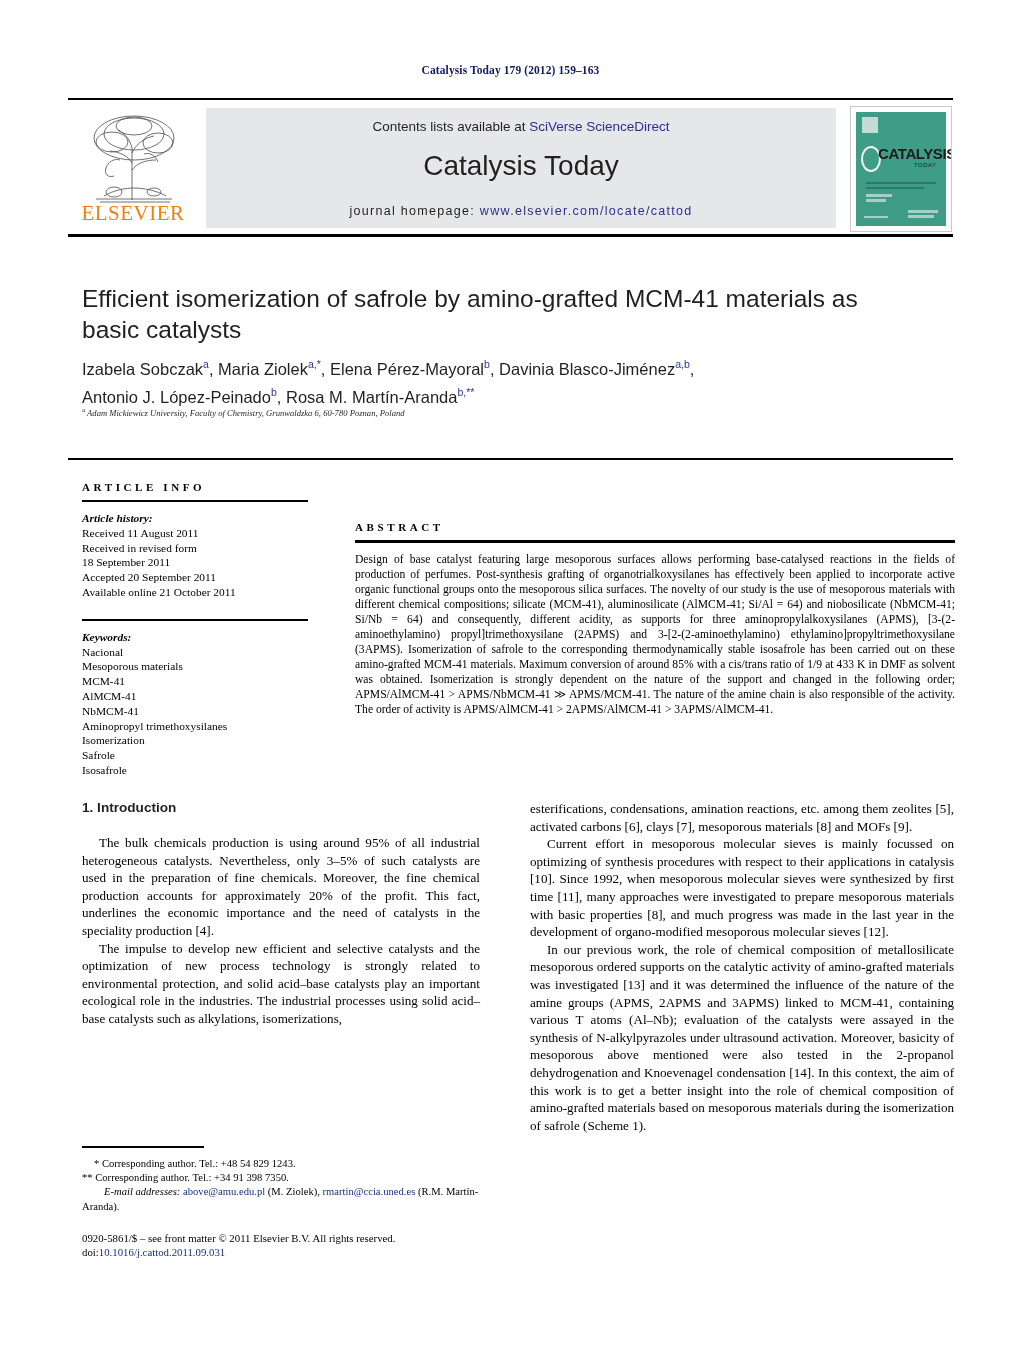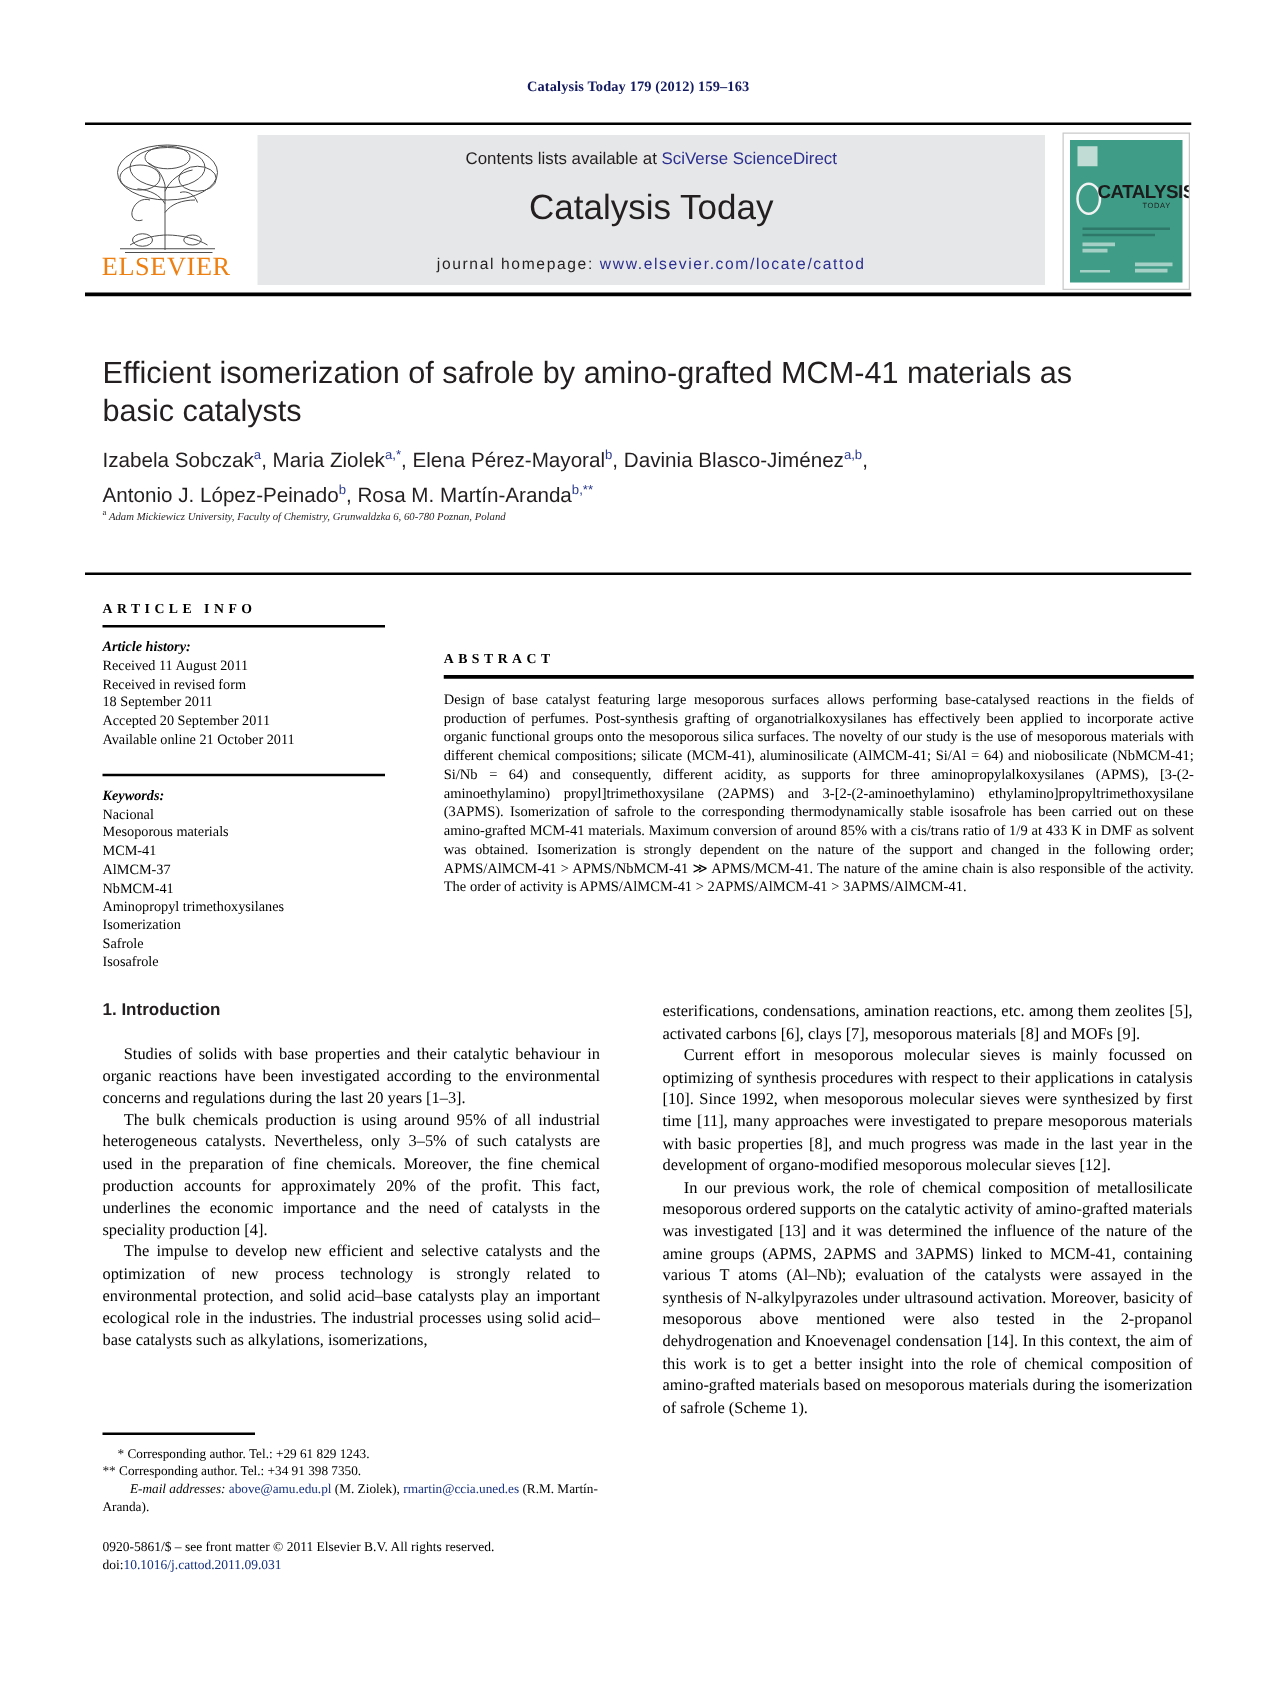--- a/index.html
+++ b/index.html
@@ -401,51 +401,50 @@
       <div>18 September 2011</div>
       <div>Accepted 20 September 2011</div>
       <div>Available online 21 October 2011</div>
     </div>
     <div class="thin-rule kw-block"></div>
     <div class="info-body">
       <div class="hdr">Keywords:</div>
       <div>Nacional</div>
       <div>Mesoporous materials</div>
       <div>MCM-41</div>
-      <div>AlMCM-37</div>
+      <div>AlMCM-41</div>
       <div>NbMCM-41</div>
       <div>Aminopropyl trimethoxysilanes</div>
       <div>Isomerization</div>
       <div>Safrole</div>
       <div>Isosafrole</div>
     </div>
   </div>
 
   <div class="abs-col">
     <div class="col-head">ABSTRACT</div>
     <div class="abs-rule"></div>
     <div class="abs-body">Design of base catalyst featuring large mesoporous surfaces allows performing base-catalysed reactions in the fields of production of perfumes. Post-synthesis grafting of organotrialkoxysilanes has effectively been applied to incorporate active organic functional groups onto the mesoporous silica surfaces. The novelty of our study is the use of mesoporous materials with different chemical compositions; silicate (MCM-41), aluminosilicate (AlMCM-41; Si/Al = 64) and niobosilicate (NbMCM-41; Si/Nb = 64) and consequently, different acidity, as supports for three aminopropylalkoxysilanes (APMS), [3-(2-aminoethylamino) propyl]trimethoxysilane (2APMS) and 3-[2-(2-aminoethylamino) ethylamino]propyltrimethoxysilane (3APMS). Isomerization of safrole to the corresponding thermodynamically stable isosafrole has been carried out on these amino-grafted MCM-41 materials. Maximum conversion of around 85% with a cis/trans ratio of 1/9 at 433 K in DMF as solvent was obtained. Isomerization is strongly dependent on the nature of the support and changed in the following order; APMS/AlMCM-41 &gt; APMS/NbMCM-41 ≫ APMS/MCM-41. The nature of the amine chain is also responsible of the activity. The order of activity is APMS/AlMCM-41 &gt; 2APMS/AlMCM-41 &gt; 3APMS/AlMCM-41.</div>
   </div>
 
   <div class="body-left">
     <div class="sec-head">1. Introduction</div>
-    <p class="para"><span>Studies of solids with base properties and their catalytic behaviour in organic reactions have been investigated according to the environmental concerns and regulations during the last 20 years [1–3].</span></p>
     <p class="para"><span>The bulk chemicals production is using around 95% of all industrial heterogeneous catalysts. Nevertheless, only 3–5% of such catalysts are used in the preparation of fine chemicals. Moreover, the fine chemical production accounts for approximately 20% of the profit. This fact, underlines the economic importance and the need of catalysts in the speciality production [4].</span></p>
     <p class="para"><span>The impulse to develop new efficient and selective catalysts and the optimization of new process technology is strongly related to environmental protection, and solid acid–base catalysts play an important ecological role in the industries. The industrial processes using solid acid–base catalysts such as alkylations, isomerizations,</span></p>
   </div>
 
   <div class="body-right">
     <p class="para" style="text-indent:0;"><span>esterifications, condensations, amination reactions, etc. among them zeolites [5], activated carbons [6], clays [7], mesoporous materials [8] and MOFs [9].</span></p>
     <p class="para"><span>Current effort in mesoporous molecular sieves is mainly focussed on optimizing of synthesis procedures with respect to their applications in catalysis [10]. Since 1992, when mesoporous molecular sieves were synthesized by first time [11], many approaches were investigated to prepare mesoporous materials with basic properties [8], and much progress was made in the last year in the development of organo-modified mesoporous molecular sieves [12].</span></p>
     <p class="para"><span>In our previous work, the role of chemical composition of metallosilicate mesoporous ordered supports on the catalytic activity of amino-grafted materials was investigated [13] and it was determined the influence of the nature of the amine groups (APMS, 2APMS and 3APMS) linked to MCM-41, containing various T atoms (Al–Nb); evaluation of the catalysts were assayed in the synthesis of N-alkylpyrazoles under ultrasound activation. Moreover, basicity of mesoporous above mentioned were also tested in the 2-propanol dehydrogenation and Knoevenagel condensation [14]. In this context, the aim of this work is to get a better insight into the role of chemical composition of amino-grafted materials based on mesoporous materials during the isomerization of safrole (Scheme 1).</span></p>
   </div>
 
   <div class="foot-rule"></div>
   <div class="footnotes">
-    <span class="ln indent1">* Corresponding author. Tel.: +29 61 829 1243.</span>
+    <span class="ln indent1">* Corresponding author. Tel.: +48 54 829 1243.</span>
     <span class="ln">** Corresponding author. Tel.: +34 91 398 7350.</span>
     <span class="ln">
       <span class="indent2 em">E-mail addresses:</span>
       <span class="mail">above@amu.edu.pl</span>
       <span>(M. Ziolek),</span>
       <span class="mail">rmartin@ccia.uned.es</span>
       <span>(R.M. Martín-Aranda).</span>
     </span>
   </div>
 

